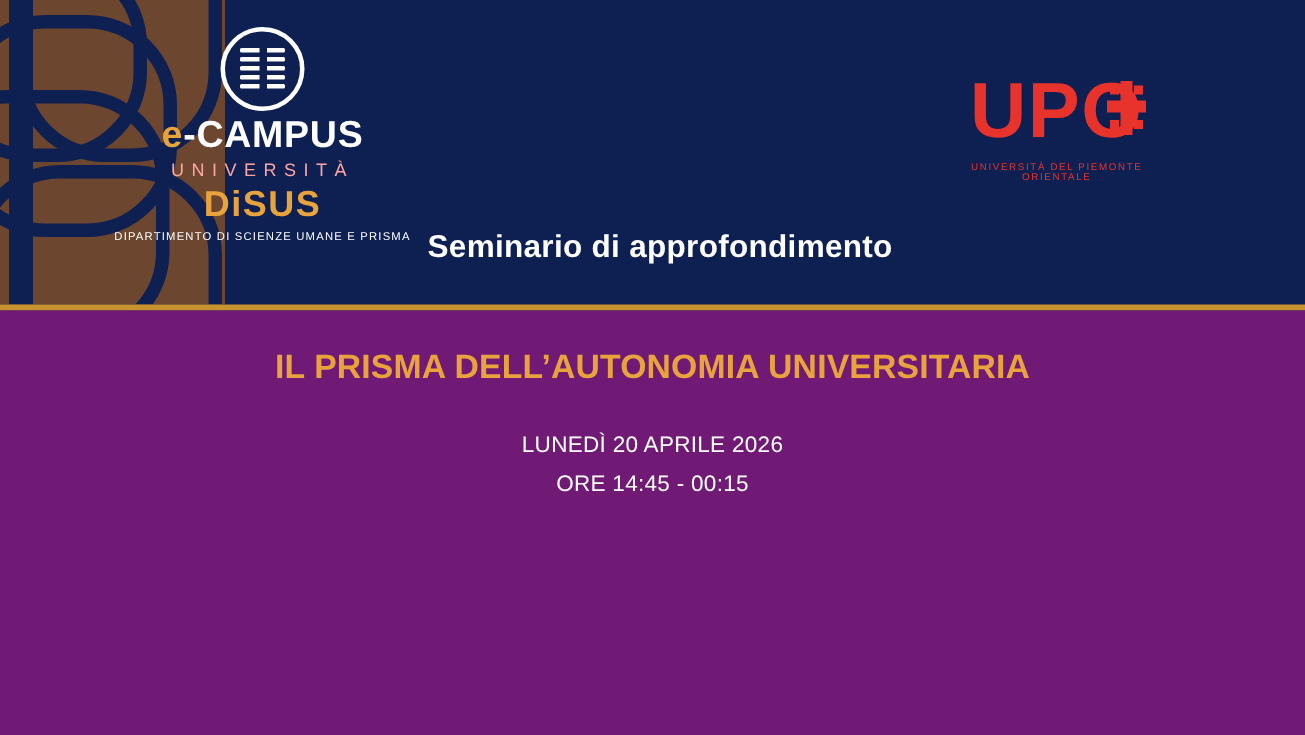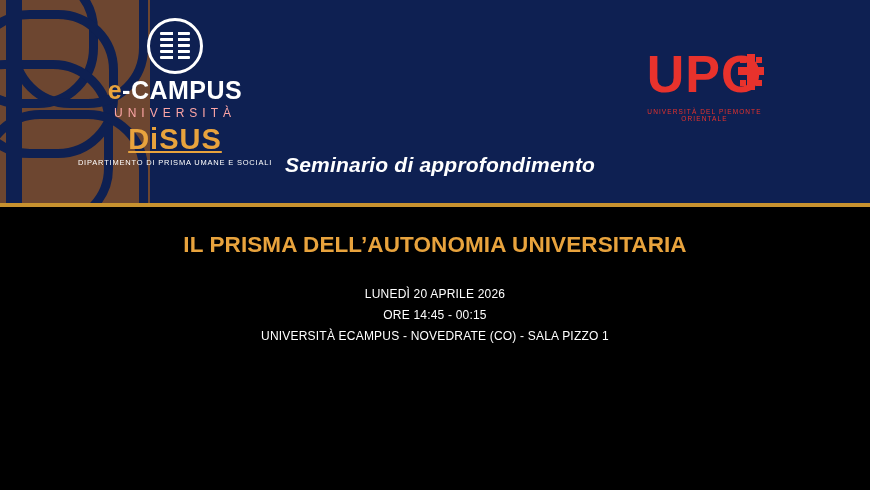--- a/index.html
+++ b/index.html
@@ -109,27 +109,26 @@
     line-height: 1;
   }
   .ec-name .e { color: #e8a33d; }
   .ec-sub {
     font-size: 12px;
     letter-spacing: 5px;
     margin-top: 3px;
     color: #fca5a5;
   }
   .ec-disus {
-    font-size: 29px;
+    font-size: 24px;
     font-weight: bold;
     color: #e8a33d;
     letter-spacing: 1px;
     margin-top: 5px;
     line-height: 1;
-    text-decoration: underline;
   }
   .ec-dept {
     font-size: 7.5px;
     letter-spacing: 0.8px;
     color: #ffffff;
     margin-top: 4px;
   }
 
   
   .upo {
@@ -171,21 +170,20 @@
     color: #e8322c;
     margin-top: 8px;
   }
 
   
   .kicker {
     position: absolute;
     left: 285px;
     top: 153px;
     font-size: 21px;
-    font-style: italic;
     font-weight: bold;
     color: #ffffff;
     letter-spacing: 0.2px;
   }
 
   
   .divider {
     position: absolute;
     left: 0;
     top: 203px;
@@ -194,37 +192,37 @@
     background: #c8922f;
   }
 
   
   .body-area {
     position: absolute;
     left: 0;
     top: 207px;
     width: 870px;
     height: 283px;
-    background: #000000;
+    background: #701a75;
   }
   .title {
     margin-top: 22px;
     text-align: center;
     color: #e8a33d;
     font-size: 22.5px;
     font-weight: bold;
     line-height: 1.45;
     letter-spacing: 0.1px;
     padding: 0 26px;
   }
   .meta {
     margin-top: 22px;
     text-align: center;
     color: #ffffff;
-    font-size: 12px;
+    font-size: 15px;
     line-height: 1.75;
     letter-spacing: 0.2px;
   }
 </style>
 </head>
 <body>
 
 <div class="poster">
 
   <div class="top-band">
@@ -247,21 +245,21 @@
             <i></i>
             <i></i>
             <i></i>
             <i></i>
           </div>
         <div class="spine"></div>
       </div>
       <div class="ec-name"><span class="e">e</span><span>-CAMPUS</span></div>
       <div class="ec-sub">UNIVERSITÀ</div>
       <div class="ec-disus">DiSUS</div>
-      <div class="ec-dept">DIPARTIMENTO DI PRISMA UMANE E SOCIALI</div>
+      <div class="ec-dept">DIPARTIMENTO DI SCIENZE UMANE E PRISMA</div>
     </div>
 
     <div class="upo">
       <div class="upo-word"><span>UPO</span>
         <span class="upo-cross">
           <span class="v"></span>
             <span class="h"></span>
           <span class="d1"></span>
             <span class="d2"></span>
             <span class="d3"></span>
@@ -276,17 +274,16 @@
 
   <div class="divider"></div>
 
   <div class="body-area">
     <div class="title">
       <div>IL PRISMA DELL’AUTONOMIA UNIVERSITARIA</div>
     </div>
     <div class="meta">
       <div>LUNEDÌ 20 APRILE 2026</div>
       <div>ORE 14:45 - 00:15</div>
-      <div>UNIVERSITÀ ECAMPUS - NOVEDRATE (CO)  - SALA PIZZO 1</div>
     </div>
   </div>
 
 </div>
 
 </body></html>

